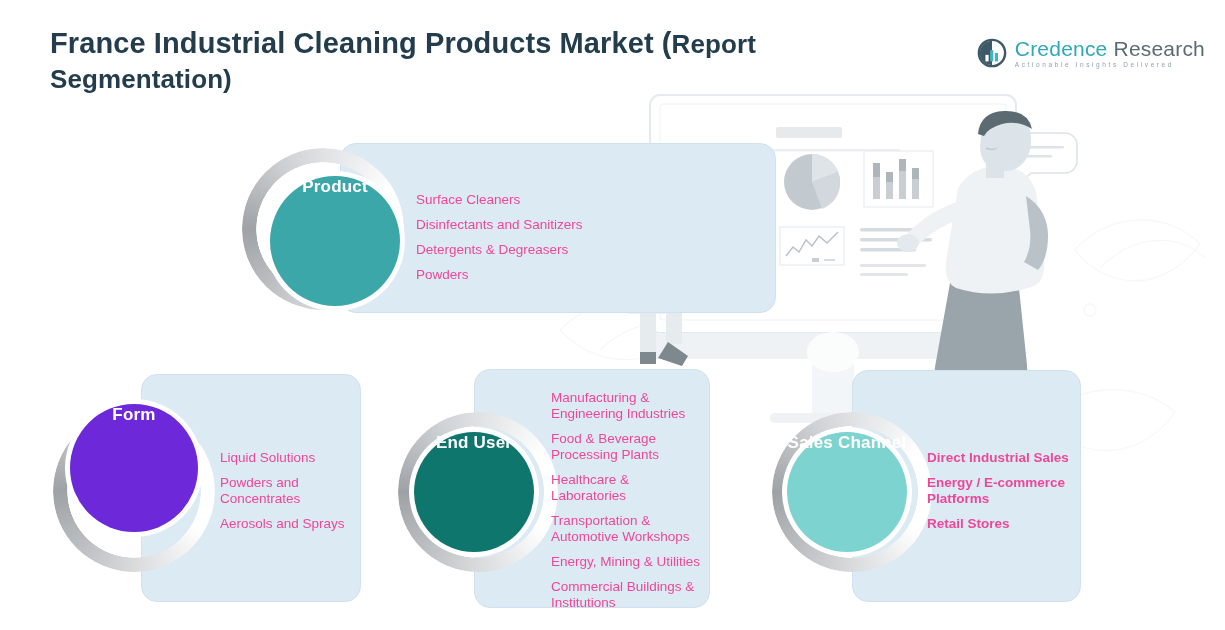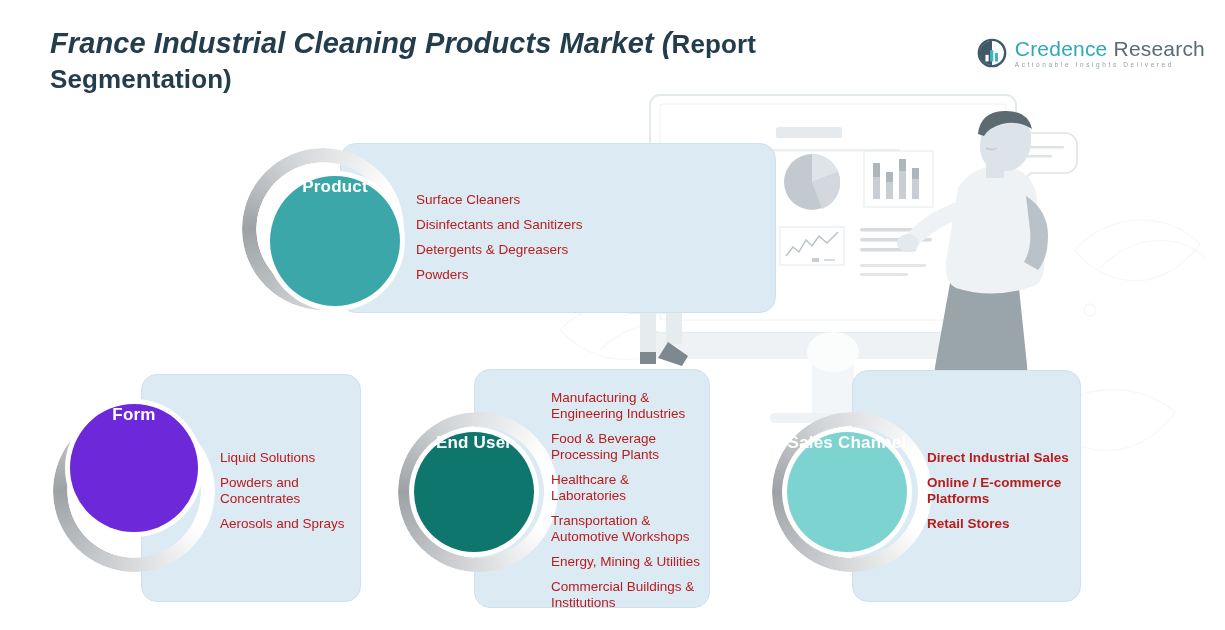--- a/index.html
+++ b/index.html
@@ -14,21 +14,21 @@
   #canvas{position:relative;width:1225px;height:630px;overflow:hidden;background:#fff;}
 
   
   .title{
     position:absolute;left:50px;top:26px;width:800px;
     font-family:"Liberation Sans", sans-serif;
     font-size:29px;line-height:34px;font-weight:700;
     color:#233d4d;
     letter-spacing:.1px;
   }
-  .title .ital{font-style:italic;margin-top:28px;}
+  .title .ital{margin-top:28px;}
   .title .reg{font-style:normal;font-size:26px;}
 
   .logo{position:absolute;right:20px;top:38px;display:flex;align-items:center;gap:8px;}
   .logo-mark{width:30px;height:30px;position:relative;flex:0 0 auto;}
   .logo-text{display:flex;flex-direction:column;line-height:1;}
   .logo-main{font-size:21px;color:#5b6b74;letter-spacing:.2px;white-space:nowrap;}
   .logo-main b{color:#2fa8b8;font-weight:400;}
   .logo-tag{font-size:6.5px;color:#8fa3ad;letter-spacing:2.6px;margin-top:3px;white-space:nowrap;}
 
   
@@ -56,21 +56,21 @@
     border-radius:50%;
     display:flex;align-items:flex-start;justify-content:center;
     text-align:center;
     color:#ffffff;
     font-weight:700;
     box-shadow:0 0 0 5px #ffffff;
   }
   .bubble-label{font-size:17px;line-height:21px;letter-spacing:.2px;}
   .items{
     position:absolute;
-    color:#b91c1c;
+    color:#ec4899;
     font-size:13.5px;
     line-height:16px;
   }
   .items .li{margin-bottom:9px;}
   .items .li:last-child{margin-bottom:0;}
 </style>
 </head>
 <body>
 
 <div id="canvas">
@@ -243,18 +243,18 @@
   </div>
 
   <div class="seg">
     <div class="panel" style="left:852px;top:370px;width:229px;height:232px;"></div>
     <div class="ring" style="left:772px;top:412px;width:160px;height:160px;"></div>
     <div class="bubble" style="left:787px;top:432px;width:120px;height:120px;background:#7dd3d0;">
       <span class="bubble-label">Sales Channel</span>
     </div>
     <div class="items" style="left:927px;top:450px;width:152px;font-weight:bold;">
       <div class="li">Direct Industrial Sales</div>
-      <div class="li">Online / E-commerce Platforms</div>
+      <div class="li">Energy / E-commerce Platforms</div>
       <div class="li">Retail Stores</div>
     </div>
   </div>
 
 </div>
 
 </body></html>

